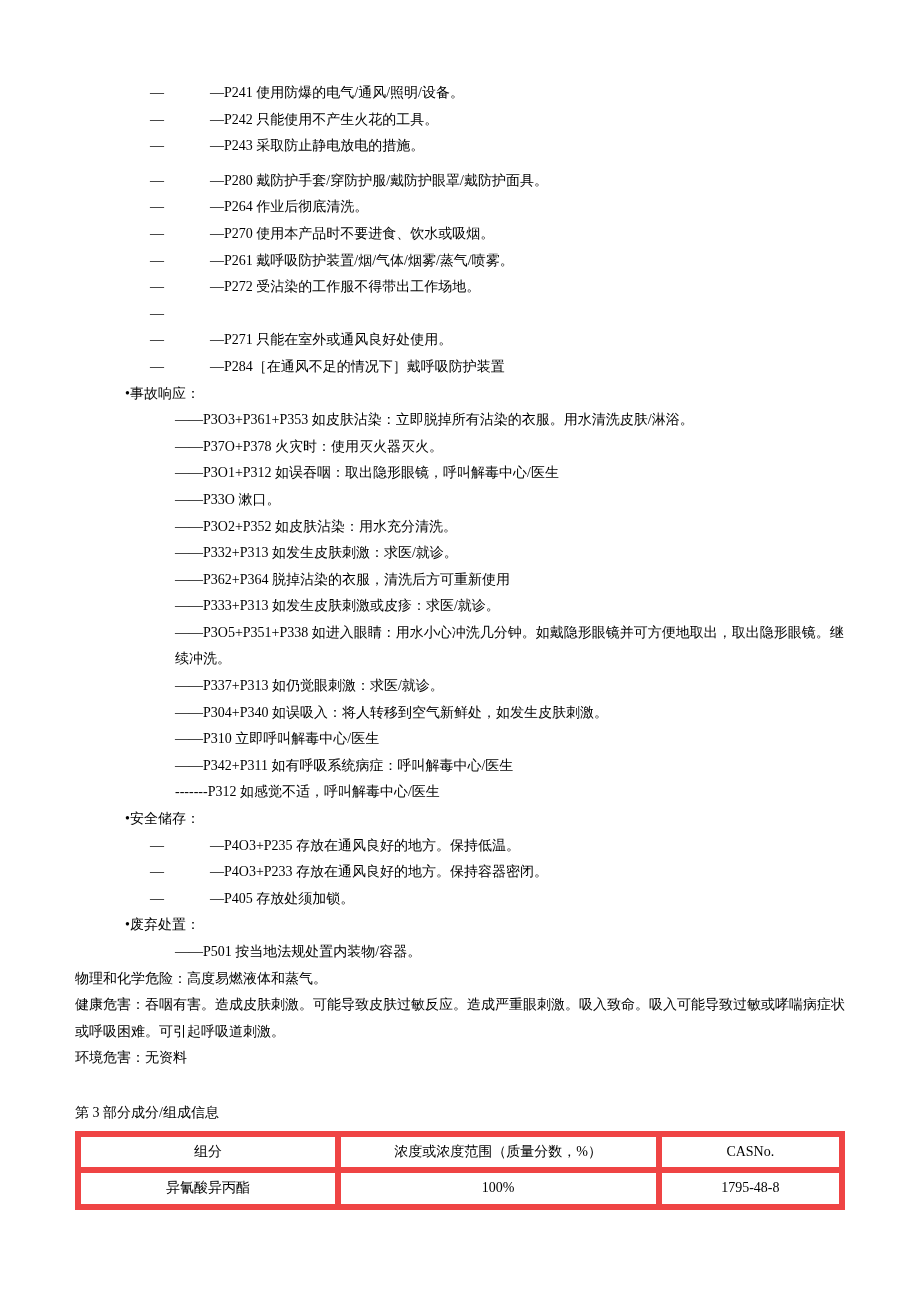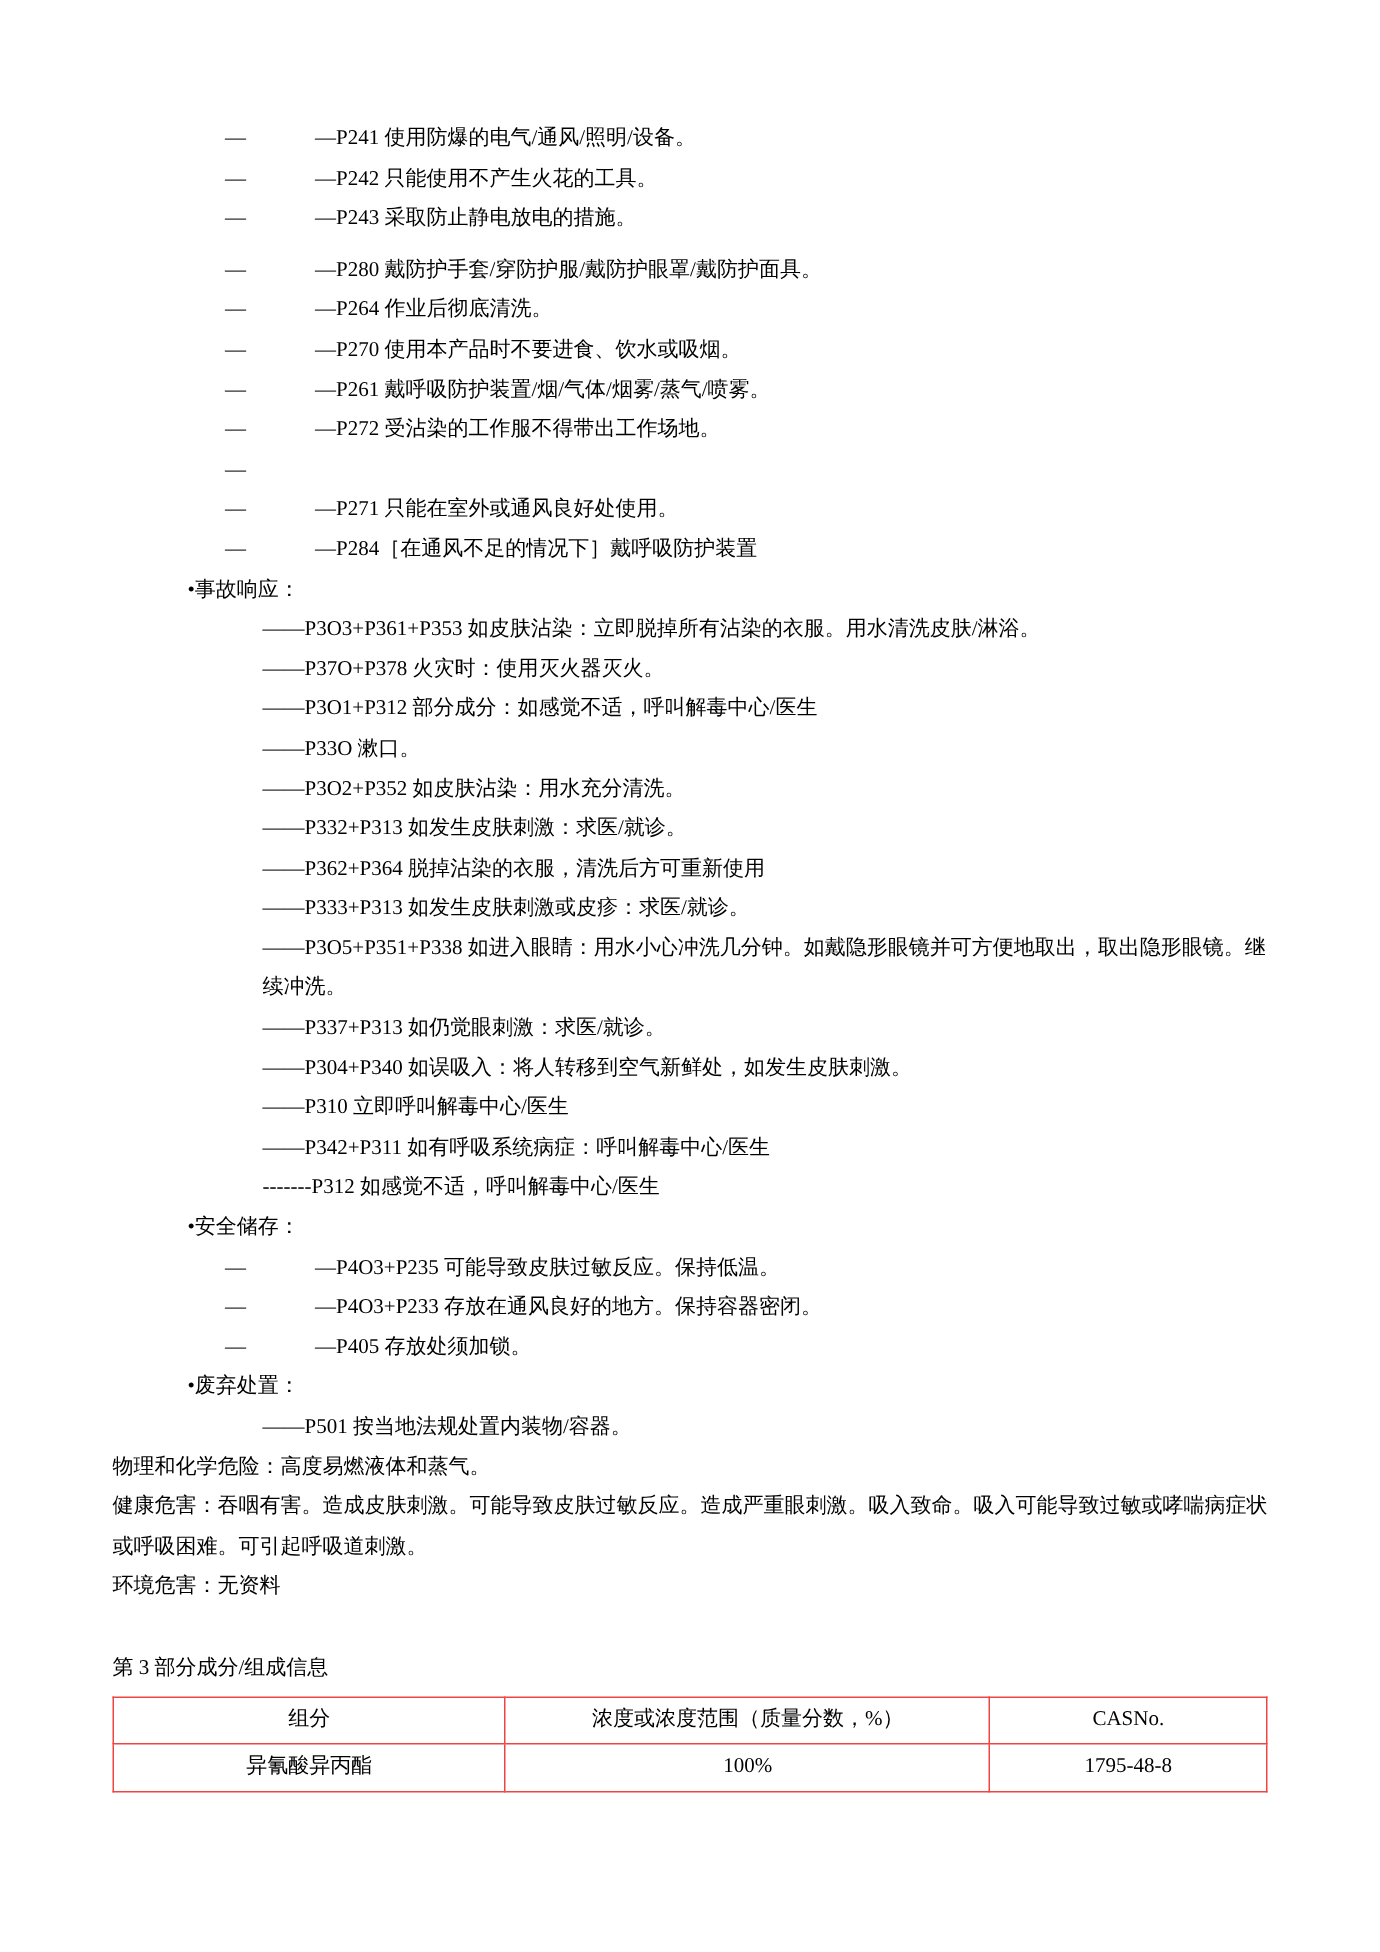--- a/index.html
+++ b/index.html
@@ -15,21 +15,21 @@
     }
     .indent-1 { padding-left: 75px; }
     .indent-2 { padding-left: 100px; font-family: Liberation Serif, serif; }
     .indent-dash { display: flex; }
     .indent-dash .dash1 { display: inline-block; width: 60px; padding-left: 0; }
     .bullet { padding-left: 50px; }
     .flush { padding-left: 0; }
     .spacer { height: 8px; }
     .section-title { text-align: left; margin-top: 28px; margin-bottom: 4px;}
     table { border-collapse: collapse; width: 100%; }
-    td, th { border: 1px solid #ef4444; padding: 2px 6px; text-align: center; font-weight: normal; font-size: 14px;}
+    td, th { border: 6px solid #ef4444; padding: 2px 6px; text-align: center; font-weight: normal; font-size: 14px;}
     .cas-header { font-family: "Times New Roman", serif; font-weight: normal; }
   </style>
 </head>
 <body>
 
 <div class="indent-1 indent-dash">
     <span class="dash1">—</span>
     <span>—P241 使用防爆的电气/通风/照明/设备。</span>
   </div>
 <div class="indent-1 indent-dash">
@@ -69,37 +69,37 @@
     <span>—P271 只能在室外或通风良好处使用。</span>
   </div>
 <div class="indent-1 indent-dash">
     <span class="dash1">—</span>
     <span>—P284［在通风不足的情况下］戴呼吸防护装置</span>
   </div>
 
 <div class="bullet">•事故响应：</div>
 <div class="indent-2">——P3O3+P361+P353 如皮肤沾染：立即脱掉所有沾染的衣服。用水清洗皮肤/淋浴。</div>
 <div class="indent-2">——P37O+P378 火灾时：使用灭火器灭火。</div>
-<div class="indent-2">——P3O1+P312 部分成分：如感觉不适，呼叫解毒中心/医生</div>
+<div class="indent-2">——P3O1+P312 如误吞咽：取出隐形眼镜，呼叫解毒中心/医生</div>
 <div class="indent-2">——P33O 漱口。</div>
 <div class="indent-2">——P3O2+P352 如皮肤沾染：用水充分清洗。</div>
 <div class="indent-2">——P332+P313 如发生皮肤刺激：求医/就诊。</div>
 <div class="indent-2">——P362+P364 脱掉沾染的衣服，清洗后方可重新使用</div>
 <div class="indent-2">——P333+P313 如发生皮肤刺激或皮疹：求医/就诊。</div>
 <div class="indent-2">——P3O5+P351+P338 如进入眼睛：用水小心冲洗几分钟。如戴隐形眼镜并可方便地取出，取出隐形眼镜。继续冲洗。</div>
 <div class="indent-2">——P337+P313 如仍觉眼刺激：求医/就诊。</div>
 <div class="indent-2">——P304+P340 如误吸入：将人转移到空气新鲜处，如发生皮肤刺激。</div>
 <div class="indent-2">——P310 立即呼叫解毒中心/医生</div>
 <div class="indent-2">——P342+P311 如有呼吸系统病症：呼叫解毒中心/医生</div>
 <div class="indent-2">-------P312 如感觉不适，呼叫解毒中心/医生</div>
 
 <div class="bullet">•安全储存：</div>
 <div class="indent-1 indent-dash">
     <span class="dash1">—</span>
-    <span>—P4O3+P235 可能导致皮肤过敏反应。保持低温。</span>
+    <span>—P4O3+P235 存放在通风良好的地方。保持低温。</span>
   </div>
 <div class="indent-1 indent-dash">
     <span class="dash1">—</span>
     <span>—P4O3+P233 存放在通风良好的地方。保持容器密闭。</span>
   </div>
 <div class="indent-1 indent-dash">
     <span class="dash1">—</span>
     <span>—P405 存放处须加锁。</span>
   </div>
 

